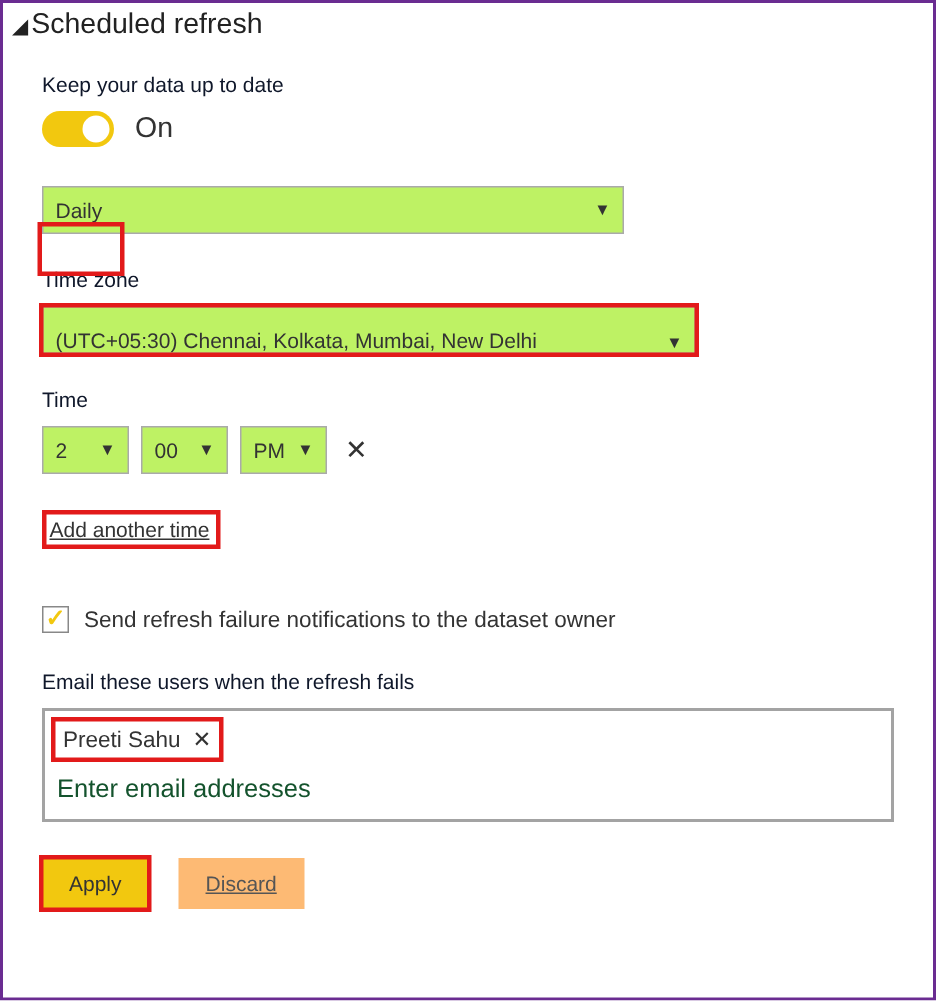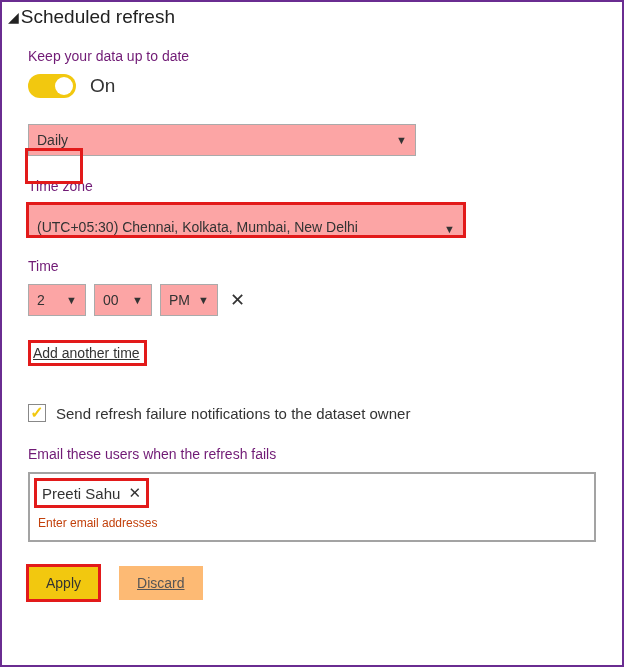--- a/index.html
+++ b/index.html
@@ -26,21 +26,21 @@
   }
   .caret {
     font-size: 14px;
     margin-right: 2px;
     color: #222;
   }
   .content {
     padding: 20px 26px 0 26px;
   }
   .label {
-    color: #701a75;
+    color: #0f172a;
     font-size: 14px;
     margin-bottom: 10px;
   }
   .toggle-row {
     display: flex;
     align-items: center;
     gap: 14px;
     margin-bottom: 26px;
   }
   .toggle {
@@ -58,21 +58,21 @@
     border-radius: 50%;
     background: #fff;
     top: 3px;
     right: 3px;
   }
   .toggle-text { font-size: 19px; color: #333; }
   .field-block { margin-bottom: 22px; }
   .select {
     height: 32px;
     border: 1px solid #aaa;
-    background: #fca5a5;
+    background: #bef264;
     display: flex;
     align-items: center;
     justify-content: space-between;
     padding: 0 8px;
     font-size: 14px;
     color: #333;
     cursor: pointer;
   }
   .select-wide { width: 388px; }
   .select-full { width: 436px; }
@@ -117,22 +117,22 @@
   .chip {
     display: inline-flex;
     align-items: center;
     padding: 4px 6px;
     font-size: 15px;
     gap: 8px;
   }
   .chip .chip-x { font-size: 15px; cursor: pointer; }
   .placeholder-row {
     padding: 6px 8px 10px 8px;
-    color: #c2410c;
-    font-size: 12px;
+    color: #14532d;
+    font-size: 17px;
   }
   .button-row {
     display: flex;
     gap: 20px;
     margin-top: 24px;
     align-items: center;
   }
   .btn {
     height: 34px;
     padding: 0 18px;

